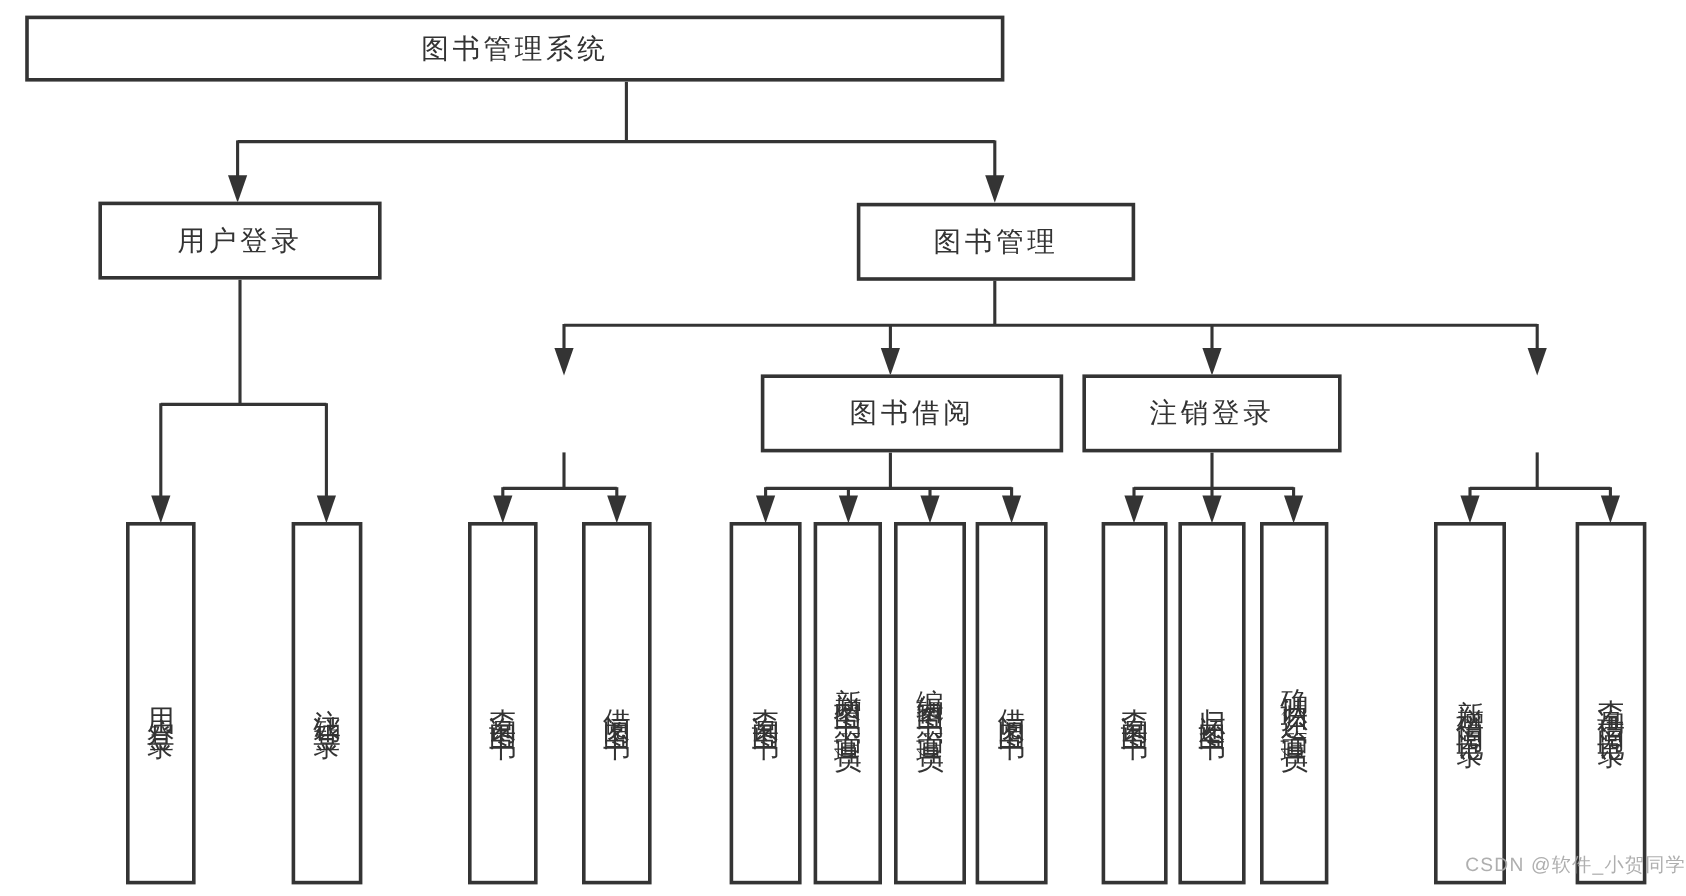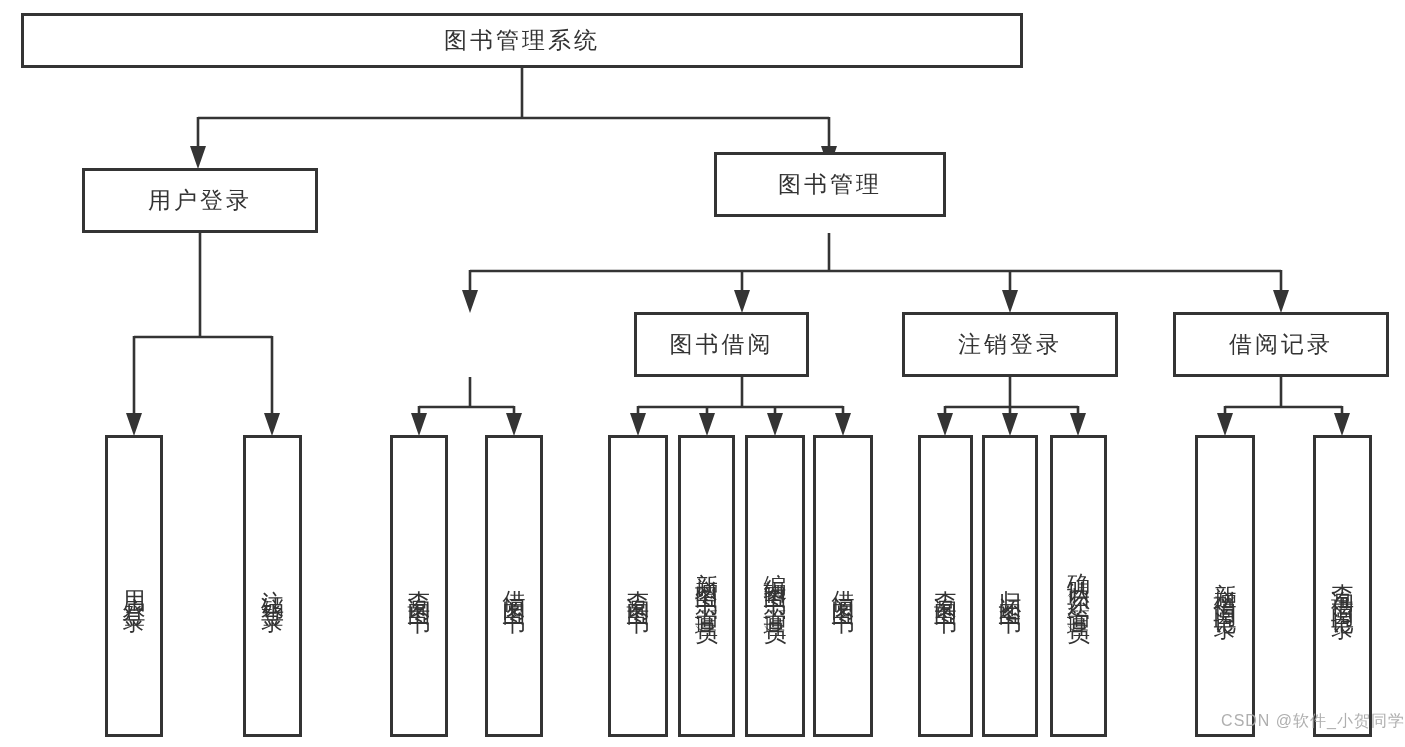--- a/index.html
+++ b/index.html
@@ -117,28 +117,27 @@
       <path d="M767 413 L783 413 L775 436 Z"></path>
       <path d="M835 413 L851 413 L843 436 Z"></path>
       <path d="M937 413 L953 413 L945 436 Z"></path>
       <path d="M1002 413 L1018 413 L1010 436 Z"></path>
       <path d="M1070 413 L1086 413 L1078 436 Z"></path>
       <path d="M1217 413 L1233 413 L1225 436 Z"></path>
       <path d="M1334 413 L1350 413 L1342 436 Z"></path>
     </g>
   </svg>
 
-  <div class="box hbox" style="left:21px; top:13px; width:1002px; height:55px;">图书管理系统</div>
+  <div class="box hbox" style="left:21px; top:13px; width:816px; height:55px;">图书管理系统</div>
 
   <div class="box hbox" style="left:82px; top:168px; width:236px; height:65px;">用户登录</div>
-  <div class="box hbox" style="left:714px; top:152px; width:232px; height:65px;">图书管理</div>
+  <div class="box hbox" style="left:714px; top:169px; width:232px; height:65px;">图书管理</div>
 
-  <div class="box hbox" style="left:634px; top:312px; width:175px; height:65px;">图书借阅</div>
+  <div class="box hbox" style="left:634px; top:312px; width:252px; height:65px;">图书借阅</div>
   <div class="box hbox" style="left:902px; top:312px; width:216px; height:65px;">注销登录</div>
-  <div class="box hbox" style="left:1173px; top:312px; width:216px; height:65px;">借阅记录</div>
 
   <div class="box vbox" style="left:105px; top:435px; width:58px; height:302px;">
     <span>用户登录</span>
   </div>
   <div class="box vbox" style="left:243px; top:435px; width:59px; height:302px;">
     <span>注销登录</span>
   </div>
 
   <div class="box vbox" style="left:390px; top:435px; width:58px; height:302px;">
     <span>查询图书</span>

